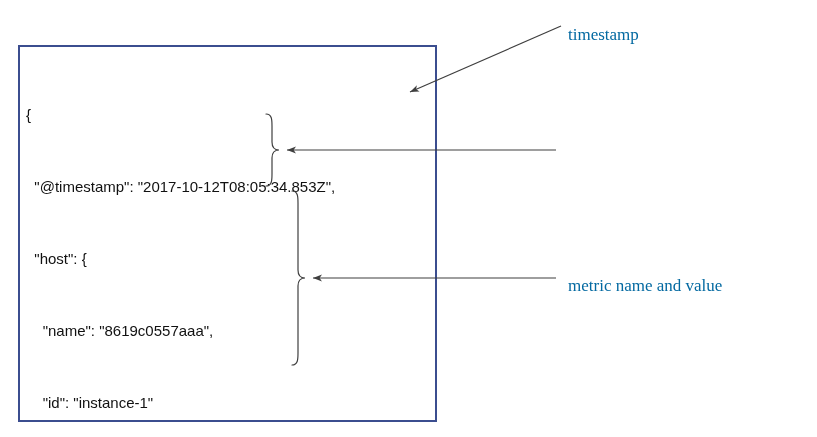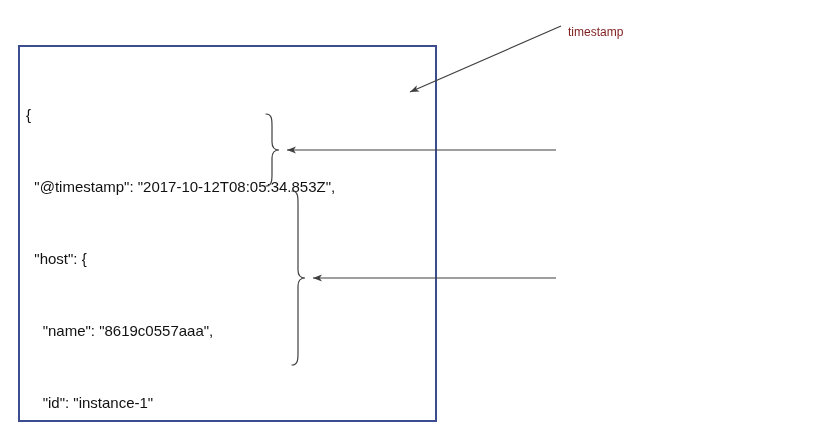--- a/index.html
+++ b/index.html
@@ -47,23 +47,23 @@
     white-space: pre;
   }
   .json-line {
     white-space: pre;
     height: 24px;
   }
 
   
   .annot-label {
     position: absolute;
-    font-family: Liberation Sans, sans-serif;
-    font-size: 12px;
-    color: #7f1d1d;
+    font-family: Liberation Serif, serif;
+    font-size: 17px;
+    color: #0369a1;
     white-space: nowrap;
   }
   #label-timestamp { left: 568px; top: 25px; }
   #label-dimensions { left: 568px; top: 141px; }
   #label-metric { left: 568px; top: 276px; }
 
   
   #overlay {
     position: absolute;
     left: 0; top: 0;
@@ -123,14 +123,15 @@
     </g>
 
     <g>
       <line x1="556" y1="278" x2="313" y2="278" stroke="#3f3f3f" stroke-width="1.2" marker-end="url(#arrowhead)"></line>
     </g>
   </svg>
 
   <div class="annot-label" id="label-timestamp">timestamp</div>
 
 
+  <div class="annot-label" id="label-metric">metric name and value</div>
 
 </div>
 
 </body></html>

